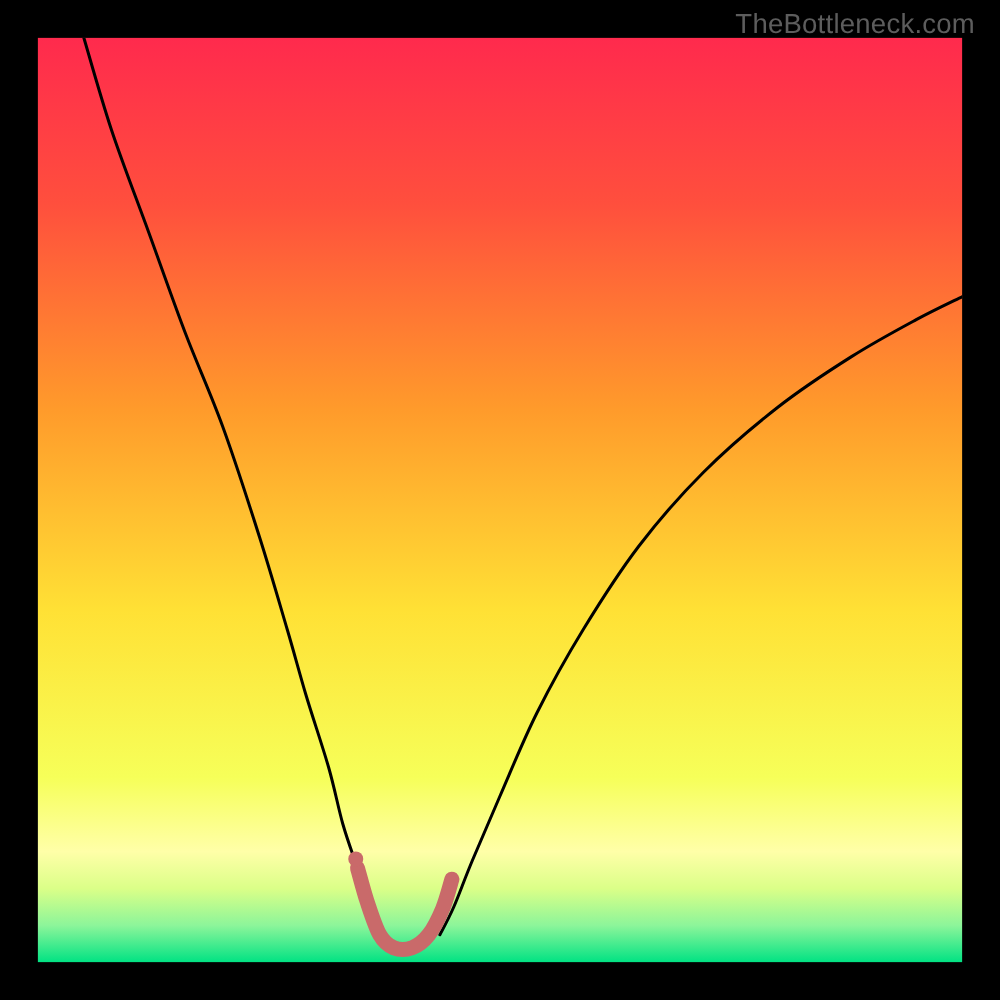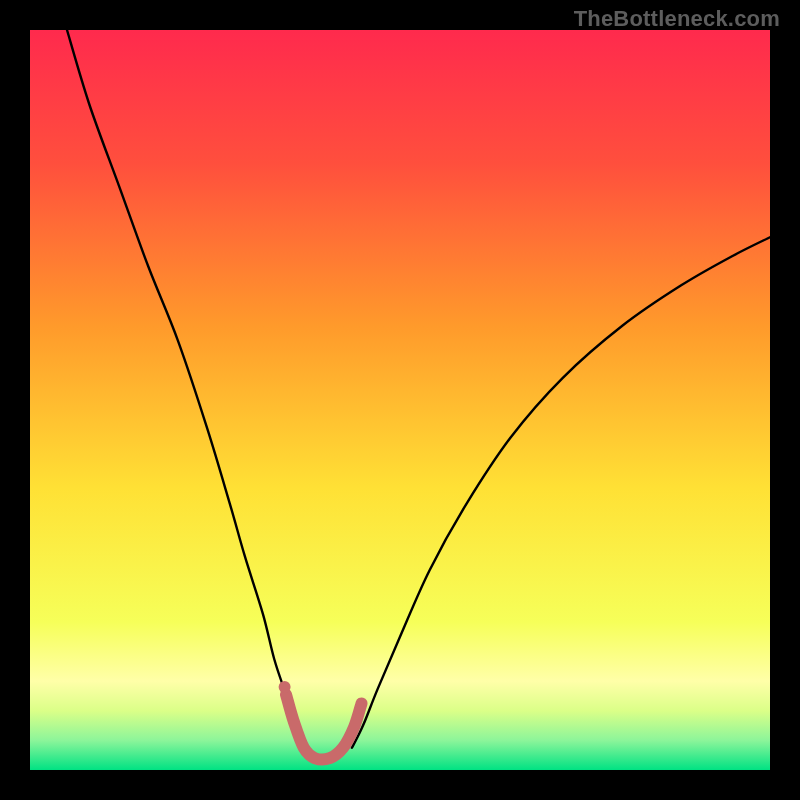--- a/index.html
+++ b/index.html
@@ -34,21 +34,20 @@
     height: 100%;
   }
   .watermark {
     position: absolute;
     top: 6px;
     right: 20px;
     color: #5d5d5d;
     font-size: 22px;
     letter-spacing: 0.2px;
     user-select: none;
-    font-weight: bold;
   }
 </style>
 </head>
 <body>
 
 <div class="watermark">TheBottleneck.com</div>
 
 <div class="frame">
   <svg class="gradient" viewBox="0 0 740 740" preserveAspectRatio="none">
     <defs>

